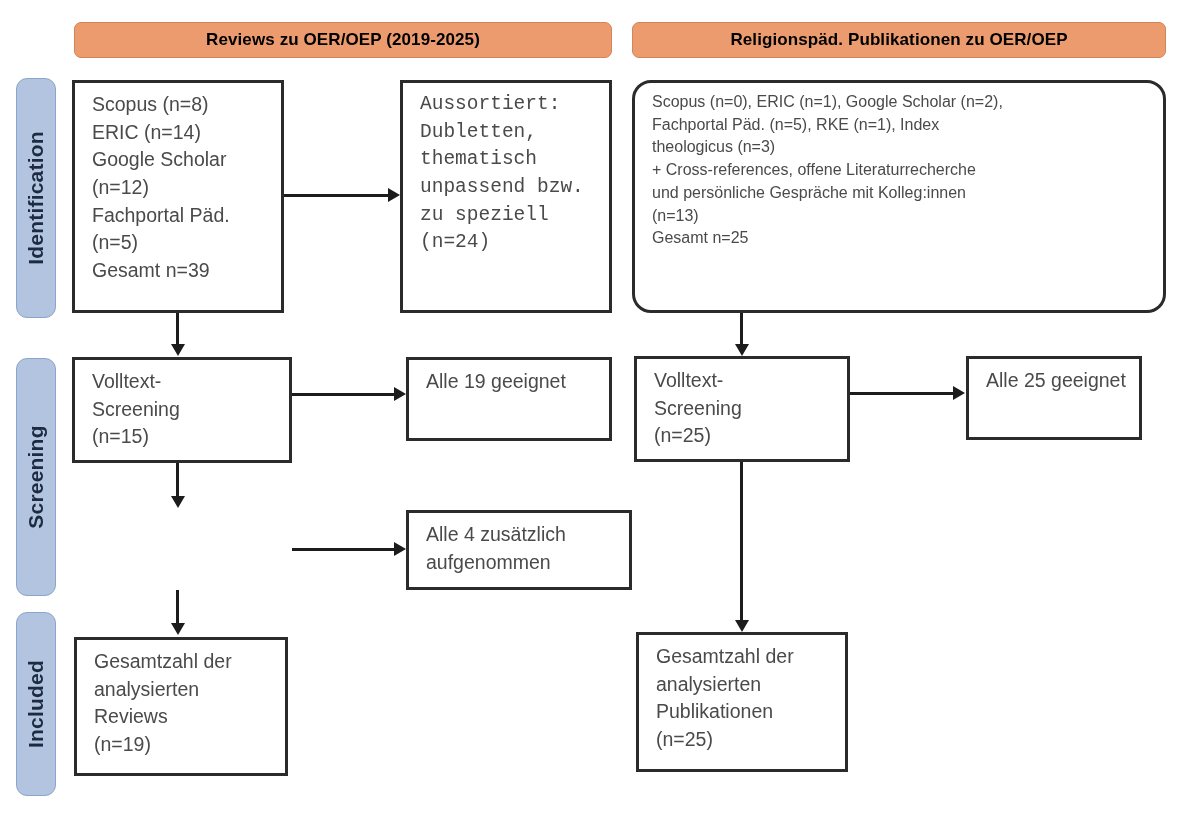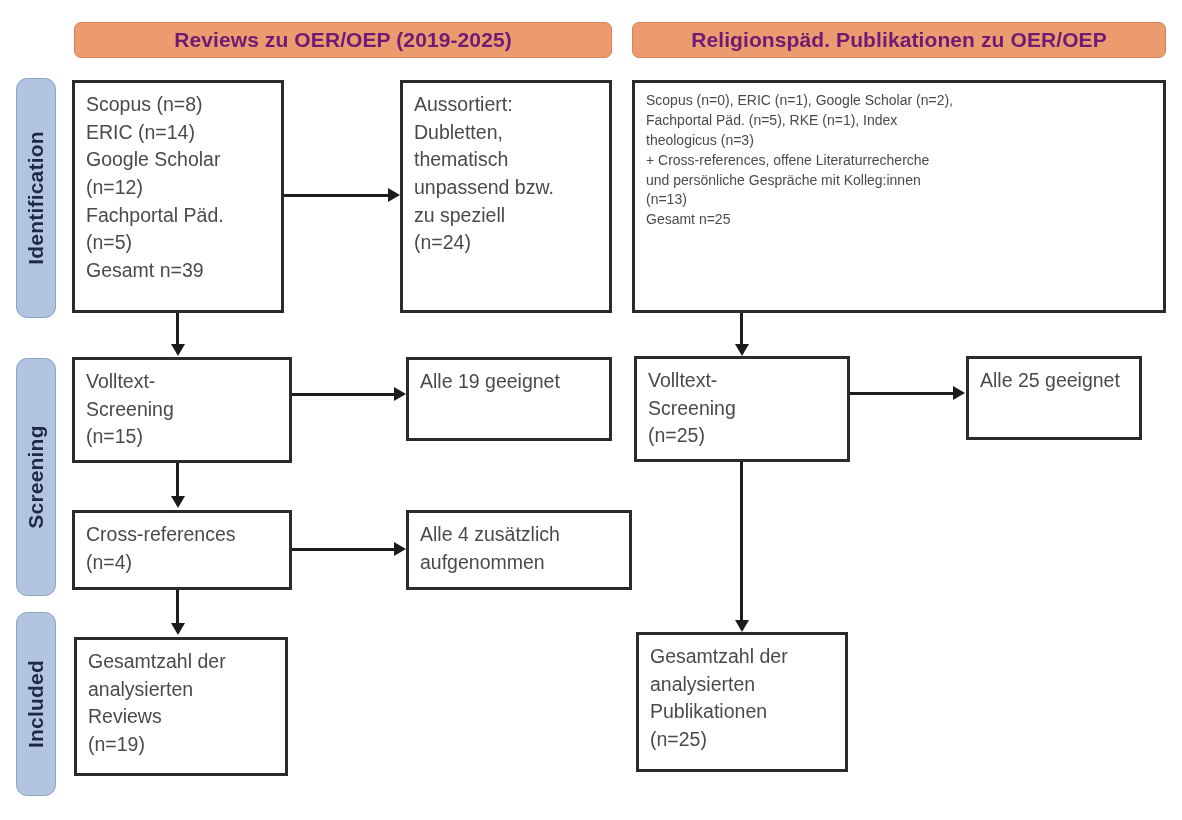--- a/index.html
+++ b/index.html
@@ -42,42 +42,43 @@
   
   .banner {
     position: absolute;
     background: #eb9b6e;
     border: 1px solid #d58455;
     border-radius: 7px;
     box-sizing: border-box;
     display: flex;
     align-items: center;
     justify-content: center;
-    color: #701a75;
-    font-size: 21px;
+    color: #000000;
+    font-size: 17px;
     font-weight: bold;
     letter-spacing: 0.1px;
   }
 
   
   .flowbox {
     position: absolute;
     background: #ffffff;
     border: 3px solid #2b2b2b;
     box-sizing: border-box;
-    padding: 8px 10px 6px 11px;
+    padding: 8px 10px 6px 17px;
     font-size: 19.5px;
     line-height: 1.42;
     color: #4a4a4a;
     white-space: pre-line;
     overflow: hidden;
   }
   .flowbox.wide {
-    font-size: 14px;
+    font-size: 16px;
     line-height: 1.42;
+    border-radius: 19px;
   }
 
   
   .conn {
     position: absolute;
     background: #1c1c1c;
   }
   .conn.v { width: 3px; }
   .conn.h { height: 3px; }
 
@@ -123,21 +124,21 @@
   </div>
 
   <div class="flowbox" style="left:72px; top:80px; width:212px; height:233px;">Scopus (n=8)
 ERIC (n=14)
 Google Scholar
 (n=12)
 Fachportal Päd.
 (n=5)
 Gesamt n=39</div>
 
-  <div class="flowbox" style="left:400px; top:80px; width:212px; height:233px;">Aussortiert:
+  <div class="flowbox" style="left:400px; top:80px; width:212px; height:233px;font-family:Liberation Mono, monospace;">Aussortiert:
 Dubletten,
 thematisch
 unpassend bzw.
 zu speziell
 (n=24)</div>
 
   <div class="conn h" style="left:284px; top:194px; width:105px;"></div>
   <div class="arrowhead right" style="left:388px; top:188px;"></div>
 
   <div class="conn v" style="left:176px; top:313px; width:3px; height:32px;"></div>
@@ -148,22 +149,20 @@
 (n=15)</div>
 
   <div class="flowbox" style="left:406px; top:357px; width:206px; height:84px;">Alle 19 geeignet</div>
 
   <div class="conn h" style="left:292px; top:393px; width:103px;"></div>
   <div class="arrowhead right" style="left:394px; top:387px;"></div>
 
   <div class="conn v" style="left:176px; top:463px; width:3px; height:34px;"></div>
   <div class="arrowhead down" style="left:170.5px; top:496px;"></div>
 
-  <div class="flowbox" style="left:72px; top:510px; width:220px; height:80px;">Cross-references
-(n=4)</div>
 
   <div class="flowbox" style="left:406px; top:510px; width:226px; height:80px;">Alle 4 zusätzlich
 aufgenommen</div>
 
   <div class="conn h" style="left:292px; top:548px; width:103px;"></div>
   <div class="arrowhead right" style="left:394px; top:542px;"></div>
 
   <div class="conn v" style="left:176px; top:590px; width:3px; height:34px;"></div>
   <div class="arrowhead down" style="left:170.5px; top:623px;"></div>
 

